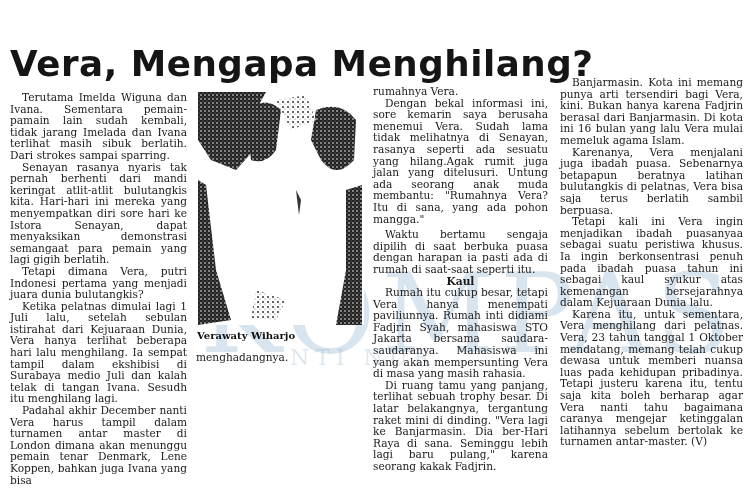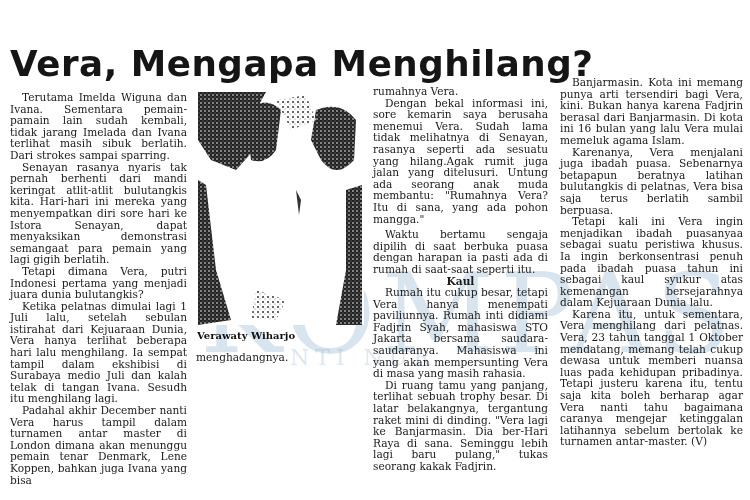--- a/index.html
+++ b/index.html
@@ -65,21 +65,21 @@
   <div class="col c2">
     <p class="p-noindent">menghadangnya.</p>
   </div>
 
   <div class="col c3">
     <p class="p-noindent">rumahnya Vera.</p>
     <p>Dengan bekal informasi ini, sore kemarin saya berusaha menemui Vera. Sudah lama tidak melihatnya di Senayan, rasanya seperti ada sesuatu yang hilang.Agak rumit juga jalan yang ditelusuri. Untung ada seorang anak muda membantu: "Rumahnya Vera? Itu di sana, yang ada pohon mangga."</p>
     <p style="margin-top:4px;">Waktu bertamu sengaja dipilih di saat berbuka puasa dengan harapan ia pasti ada di rumah di saat-saat seperti itu.</p>
     <p class="subhead">Kaul</p>
     <p>Rumah itu cukup besar, tetapi Vera hanya menempati paviliunnya. Rumah inti didiami Fadjrin Syah, mahasiswa STO Jakarta bersama saudara-saudaranya. Mahasiswa ini yang akan mempersunting Vera di masa yang masih rahasia.</p>
-    <p>Di ruang tamu yang panjang, terlihat sebuah trophy besar. Di latar belakangnya, tergantung raket mini di dinding. "Vera lagi ke Banjarmasin. Dia ber-Hari Raya di sana. Seminggu lebih lagi baru pulang," tukas seorang kakak Fadjrin.</p>
+    <p>Di ruang tamu yang panjang, terlihat sebuah trophy besar. Di latar belakangnya, tergantung raket mini di dinding. "Vera lagi ke Banjarmasin. Dia ber-Hari Raya di sana. Seminggu lebih lagi baru pulang," karena seorang kakak Fadjrin.</p>
   </div>
 
   <div class="col c4">
     <p>Banjarmasin. Kota ini memang punya arti tersendiri bagi Vera, kini. Bukan hanya karena Fadjrin berasal dari Banjarmasin. Di kota ini 16 bulan yang lalu Vera mulai memeluk agama Islam.</p>
     <p>Karenanya, Vera menjalani juga ibadah puasa. Sebenarnya betapapun beratnya latihan bulutangkis di pelatnas, Vera bisa saja terus berlatih sambil berpuasa.</p>
     <p>Tetapi kali ini Vera ingin menjadikan ibadah puasanyaa sebagai suatu peristiwa khusus. Ia ingin berkonsentrasi penuh pada ibadah puasa tahun ini sebagai kaul syukur atas kemenangan bersejarahnya dalam Kejuaraan Dunia lalu.</p>
     <p>Karena itu, untuk sementara, Vera menghilang dari pelatnas. Vera, 23 tahun tanggal 1 Oktober mendatang, memang telah cukup dewasa untuk memberi nuansa luas pada kehidupan pribadinya. Tetapi justeru karena itu, tentu saja kita boleh berharap agar Vera nanti tahu bagaimana caranya mengejar ketinggalan latihannya sebelum bertolak ke turnamen antar-master. (V)</p>
   </div>
 </div>
 

